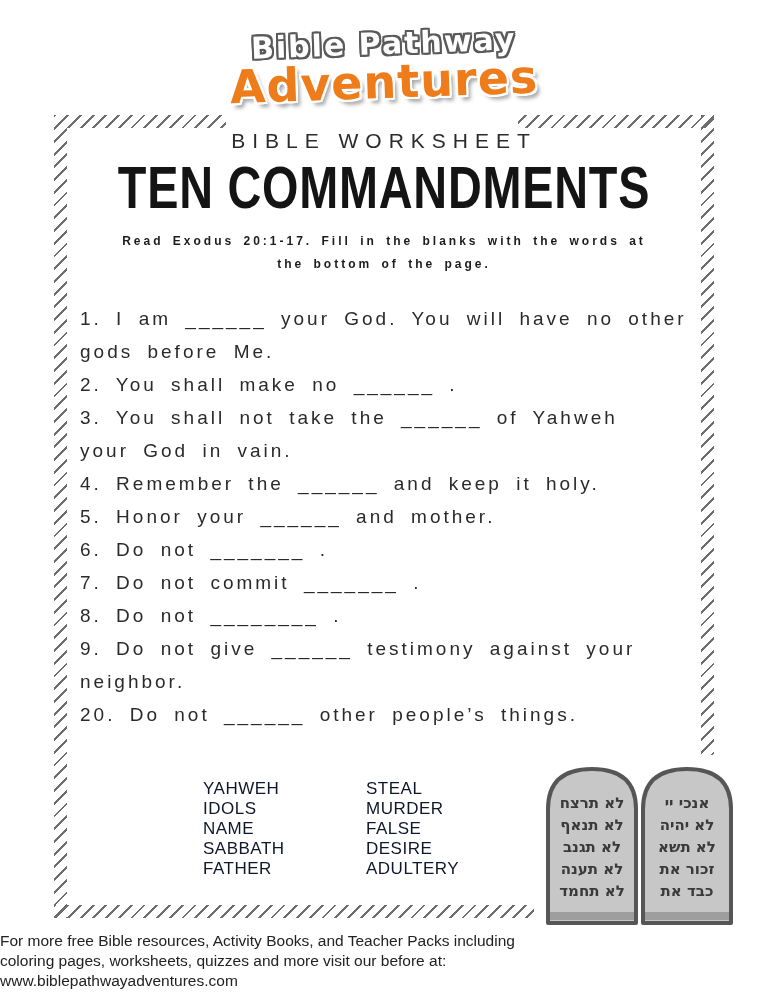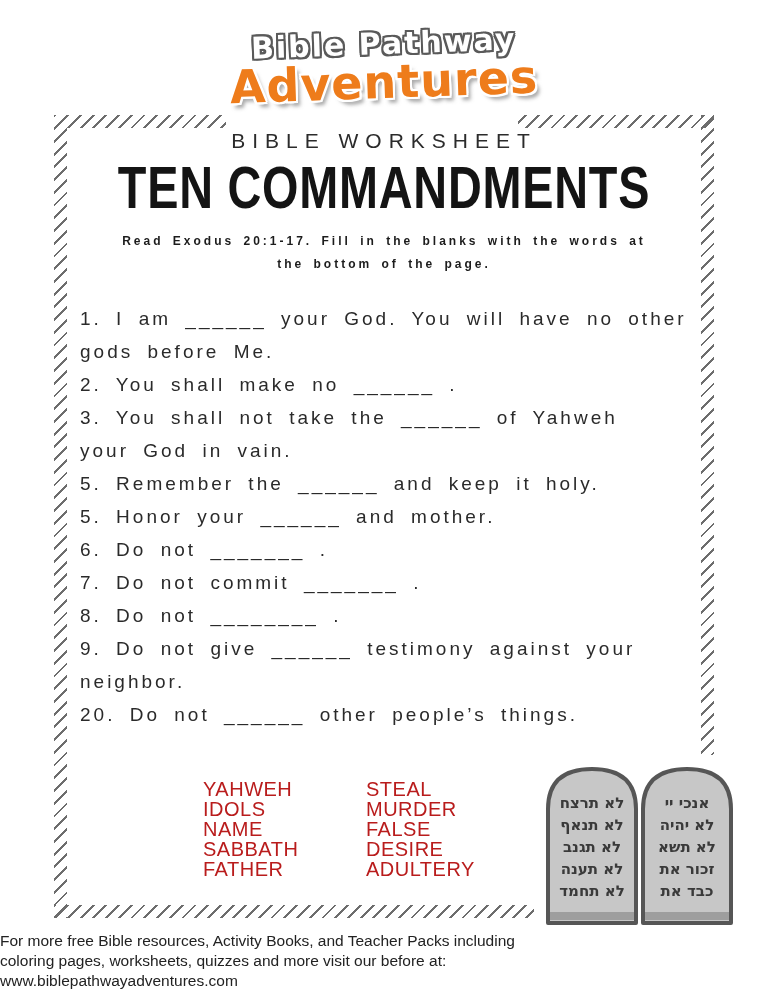--- a/index.html
+++ b/index.html
@@ -74,21 +74,21 @@
     position:absolute;top:302px;left:80px;width:608px;z-index:2;
   }
   .questions p{
     margin:0;
     font-size:19px;line-height:33px;
     letter-spacing:3px;word-spacing:6px;
     color:#2a2a2a;
     white-space:pre-wrap;
   }
   
-  .wordbank{position:absolute;top:779px;z-index:2;font-size:20px;line-height:20px;letter-spacing:0.5px;color:#b91c1c;}
+  .wordbank{position:absolute;top:779px;z-index:2;font-size:17px;line-height:20px;letter-spacing:0.5px;color:#0f172a;}
   .wordbank-col1{left:203px;}
   .wordbank-col2{left:366px;}
   
   .tablets{position:absolute;left:534px;top:755px;width:211px;height:176px;background:#ffffff;z-index:2;}
   
   .footer{
     position:absolute;top:931px;left:0;right:0;z-index:2;
     text-align:left;
     font-size:15.5px;line-height:20px;color:#222222;
   }
@@ -114,21 +114,21 @@
   <div class="kicker">BIBLE WORKSHEET</div>
   <div class="title">TEN COMMANDMENTS</div>
   <div class="instructions">Read Exodus 20:1-17. Fill in the blanks with the words at the bottom of the page.</div>
 
   <div class="questions">
     <p>1. I am ______ your God. You will have no other
 gods before Me.</p>
     <p>2. You shall make no ______ .</p>
     <p>3. You shall not take the ______ of Yahweh
 your God in vain.</p>
-    <p>5. Remember the ______ and keep it holy.</p>
+    <p>4. Remember the ______ and keep it holy.</p>
     <p>5. Honor your ______ and mother.</p>
     <p>6. Do not _______ .</p>
     <p>7. Do not commit _______ .</p>
     <p>8. Do not ________ .</p>
     <p>9. Do not give ______ testimony against your
 neighbor.</p>
     <p>20. Do not ______ other people’s things.</p>
   </div>
 
   <div class="wordbank wordbank-col1">

